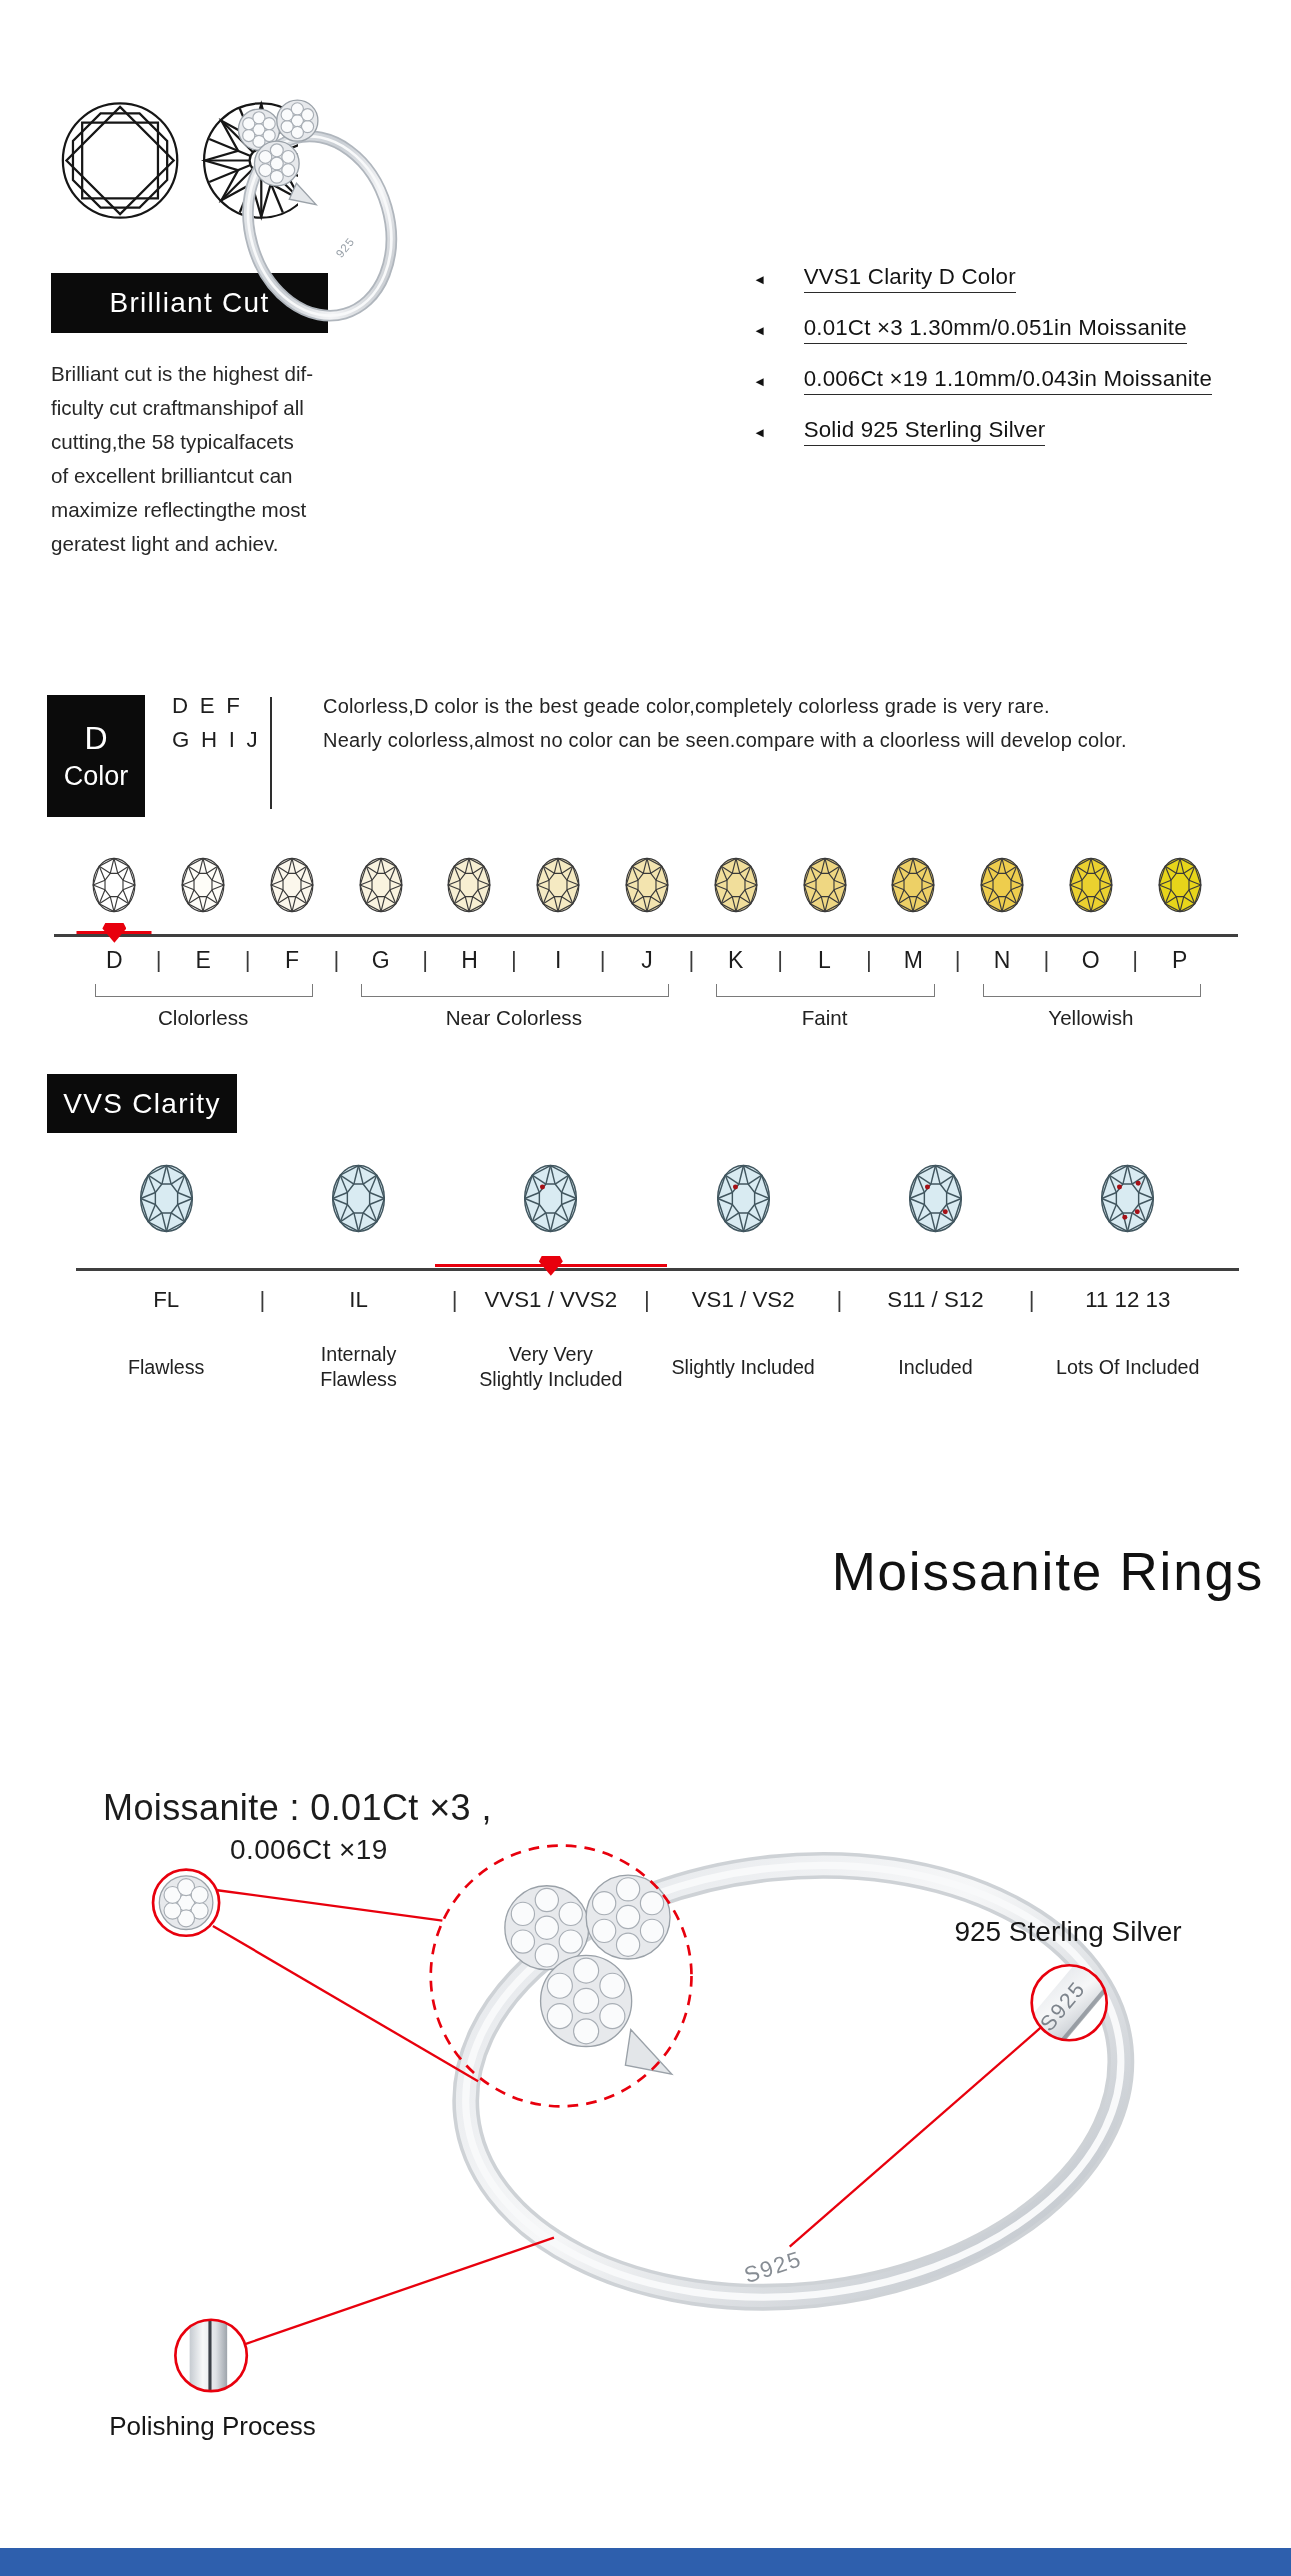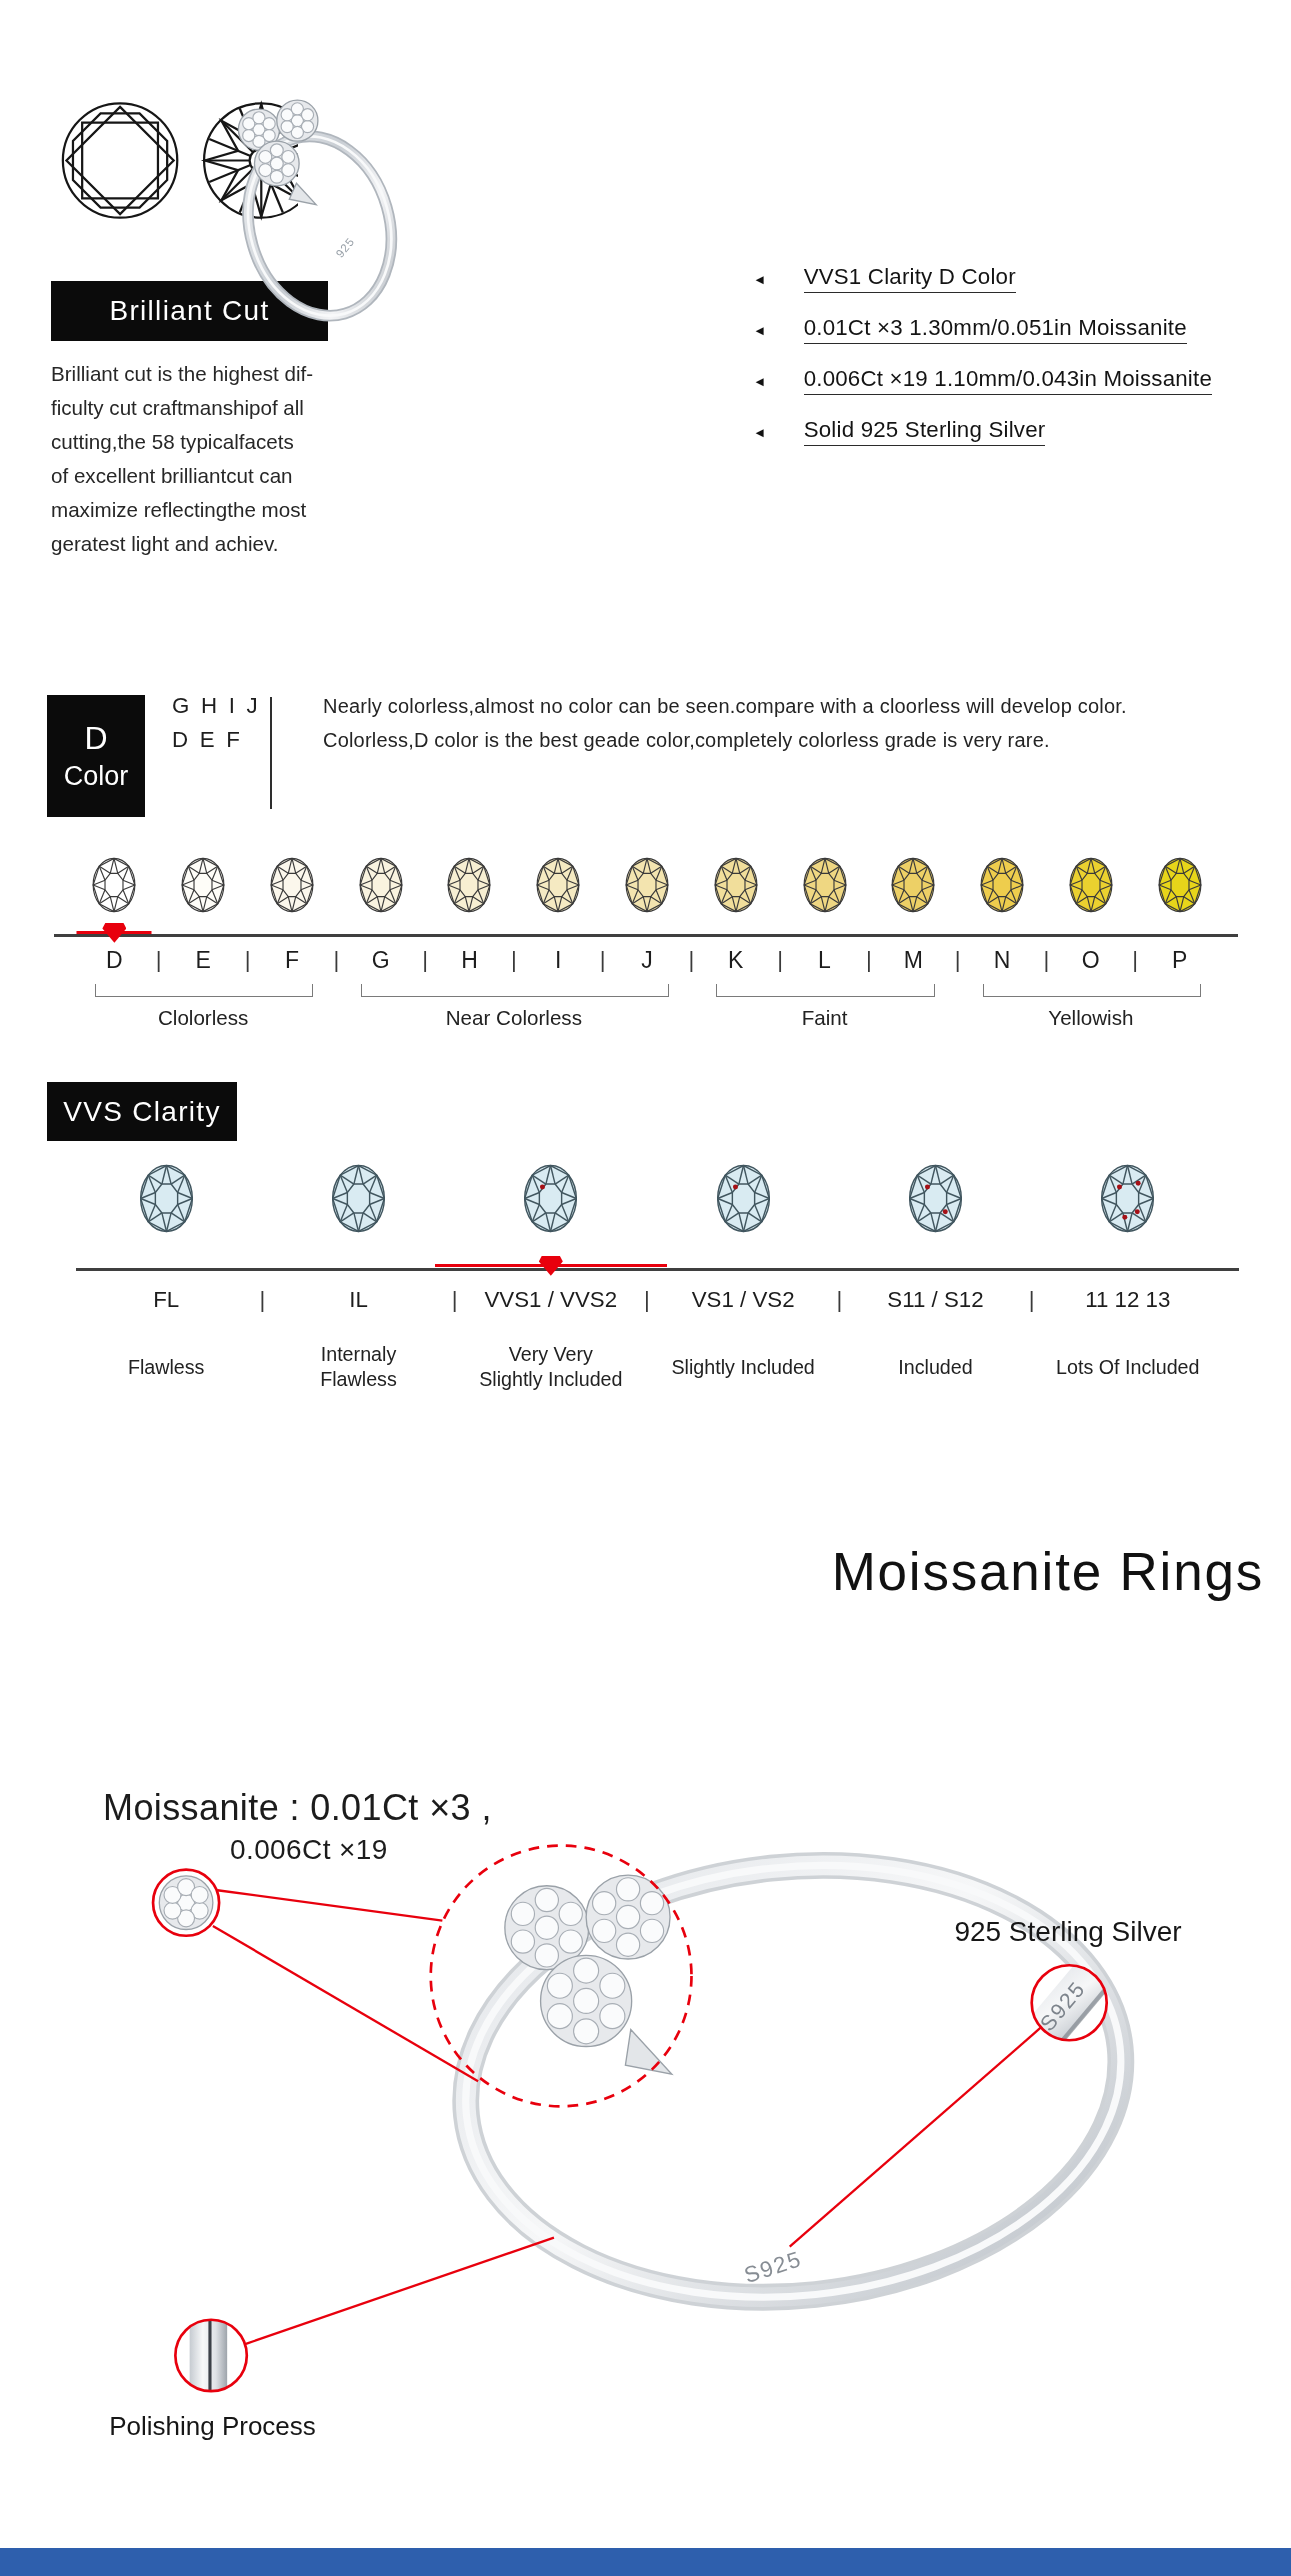--- a/index.html
+++ b/index.html
@@ -6,21 +6,21 @@
   .page {
     position:relative; width:1291px; height:2576px; margin:0 auto;
     background:#ffffff; overflow:hidden;
     font-family:"Liberation Sans", sans-serif; color:#1b1b1b;
   }
   .abs { position:absolute; }
 
   
   .sec-banner {
     background:#0b0b0b; color:#ffffff; display:flex; align-items:center;
-    justify-content:center; letter-spacing:1.3px;margin-top:8px;
+    justify-content:center; letter-spacing:1.3px;
   }
   .banner-cut  { left:51px; top:273px; width:277px; height:60px; font-size:28px; }
   .banner-vvs  { left:47px; top:1074px; width:190px; height:59px; font-size:28px; }
 
   .cut-desc { left:51px; top:357px; width:322px; font-size:20.6px; line-height:34px; color:#272727; }
 
   .feature-list { left:753px; top:253px; width:500px; }
   .feature-item { height:51px; display:flex; align-items:center; }
   .feature-arrow { font-size:13.4px; color:#111; margin-right:13.4px; margin-top:1.8px; }
   .feature-text { font-size:22.3px; color:#141414; border-bottom:1.8px solid #2b2b2b; padding-bottom:2.7px; letter-spacing:0.2px;margin-left:24px; }
@@ -199,26 +199,26 @@
         <span class="feature-text">Solid 925 Sterling Silver</span>
       </div>
     </div>
 
   <div class="abs color-box">
     <div class="t1">D</div>
     <div class="t2">Color</div>
   </div>
   <div class="abs grade-table">
       <div class="grade-row">
+        <span class="grade-letters">D E F</span>
+        <span class="grade-desc">Colorless,D color is the best geade color,completely colorless grade is very rare.</span>
+      </div>
+      <div class="grade-row">
         <span class="grade-letters">G H I J</span>
         <span class="grade-desc">Nearly colorless,almost no color can be seen.compare with a cloorless will develop color.</span>
-      </div>
-      <div class="grade-row">
-        <span class="grade-letters">D E F</span>
-        <span class="grade-desc">Colorless,D color is the best geade color,completely colorless grade is very rare.</span>
       </div>
     </div>
   <div class="abs grade-divider"></div>
 
   <div class="abs swatch-row">
       <div class="swatch-cell">
         <svg width="46" height="60" viewBox="0 0 64 80">
           <g stroke="#3a3a3a" stroke-width="1.6" fill="none">
             <ellipse cx="32" cy="40" rx="29" ry="37" fill="#ffffff"></ellipse>
             <polygon points="44.5,46.7 37.2,56.2 26.8,56.2 19.5,46.7 19.5,33.3 26.8,23.8 37.2,23.8 44.5,33.3"></polygon>

